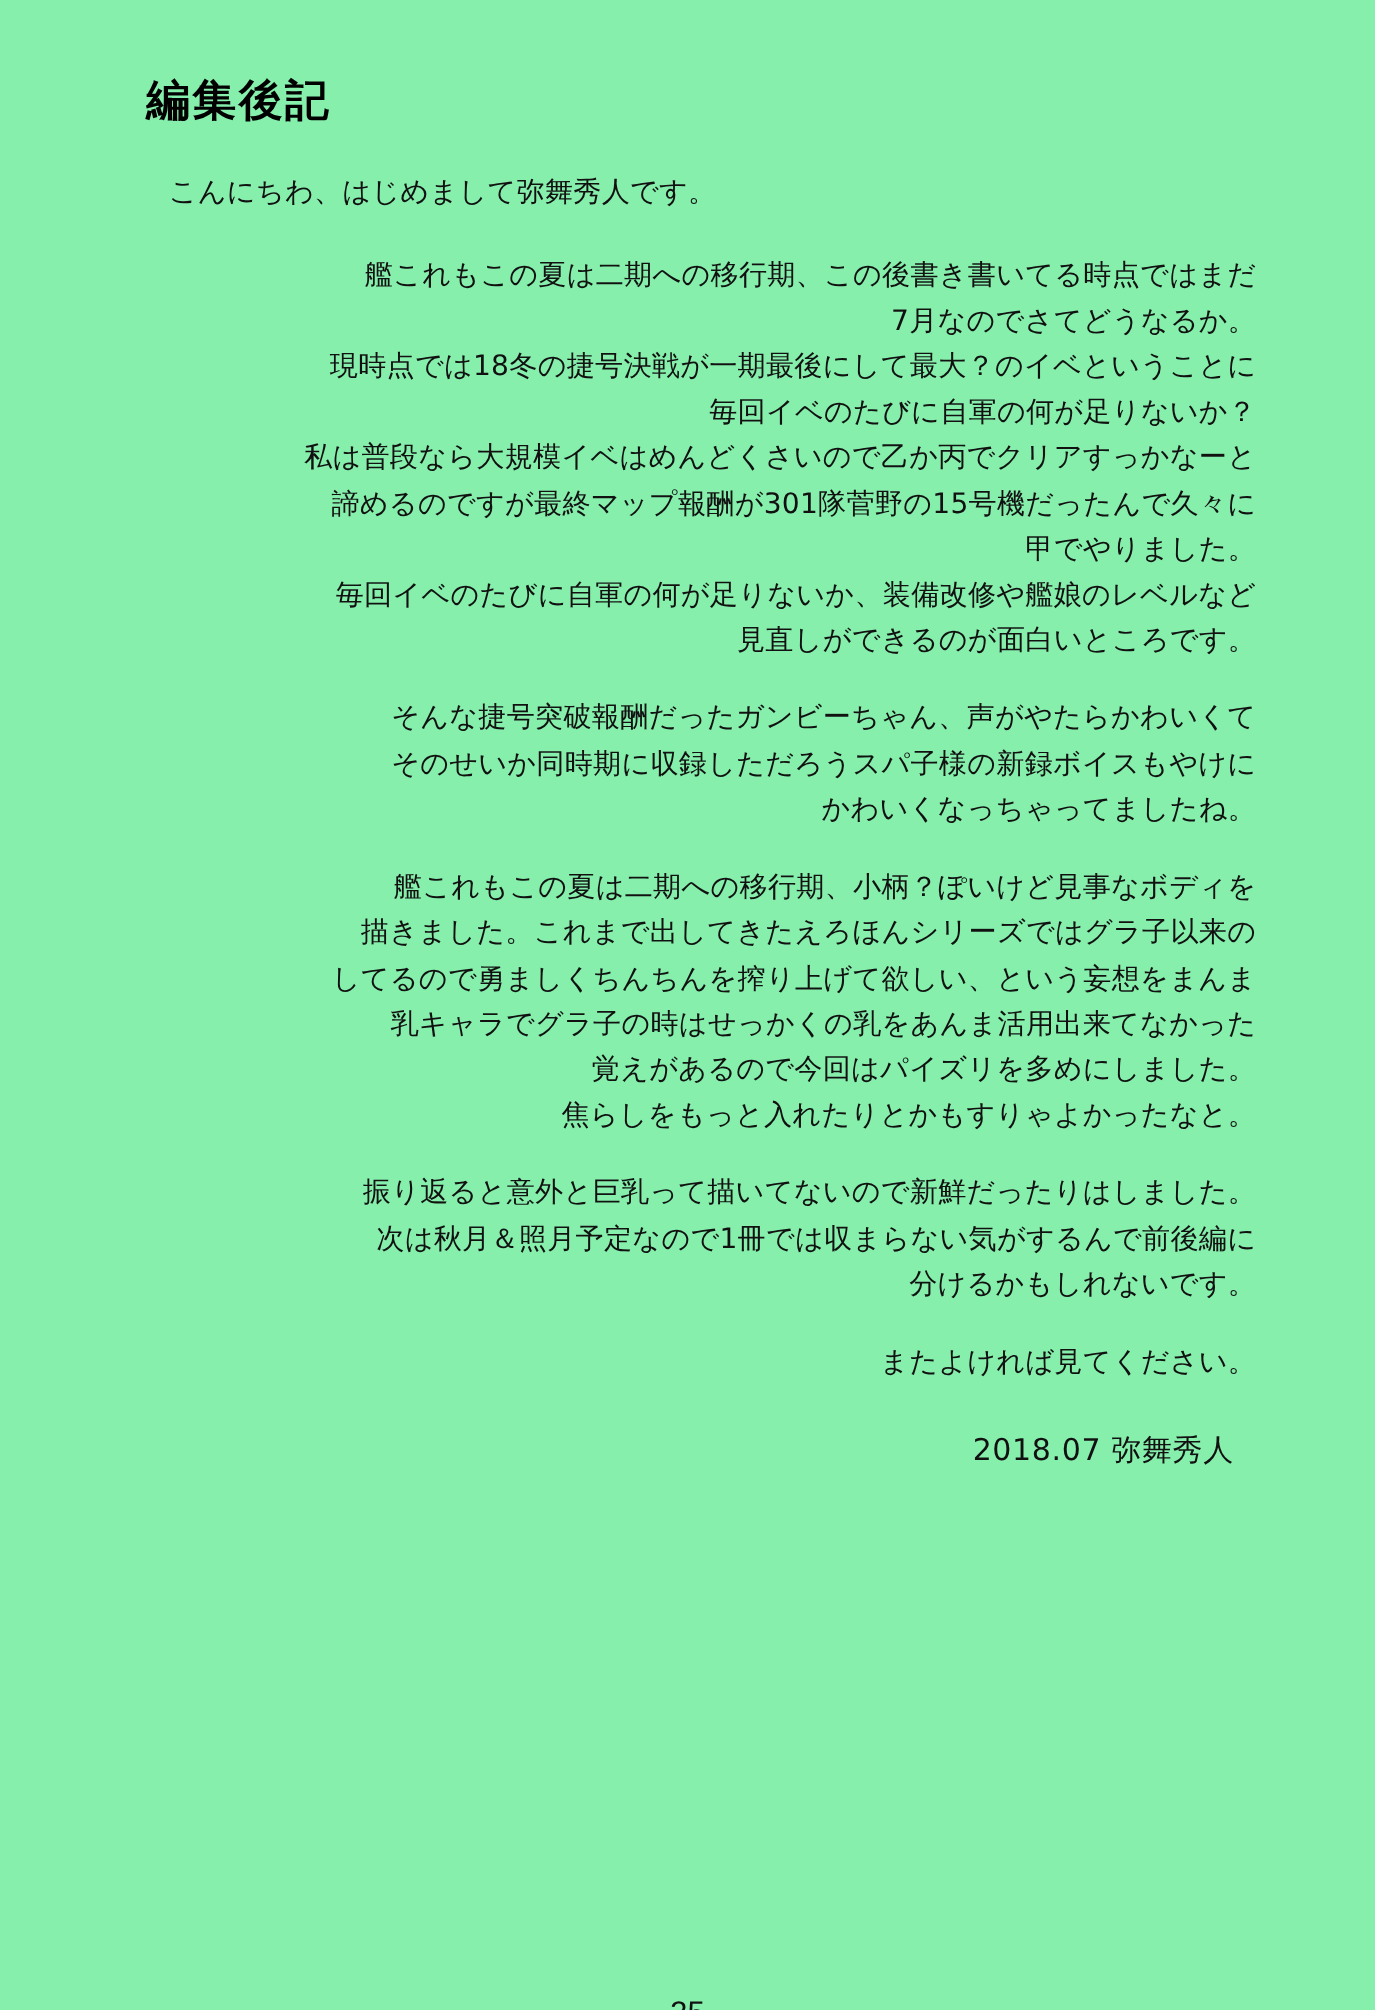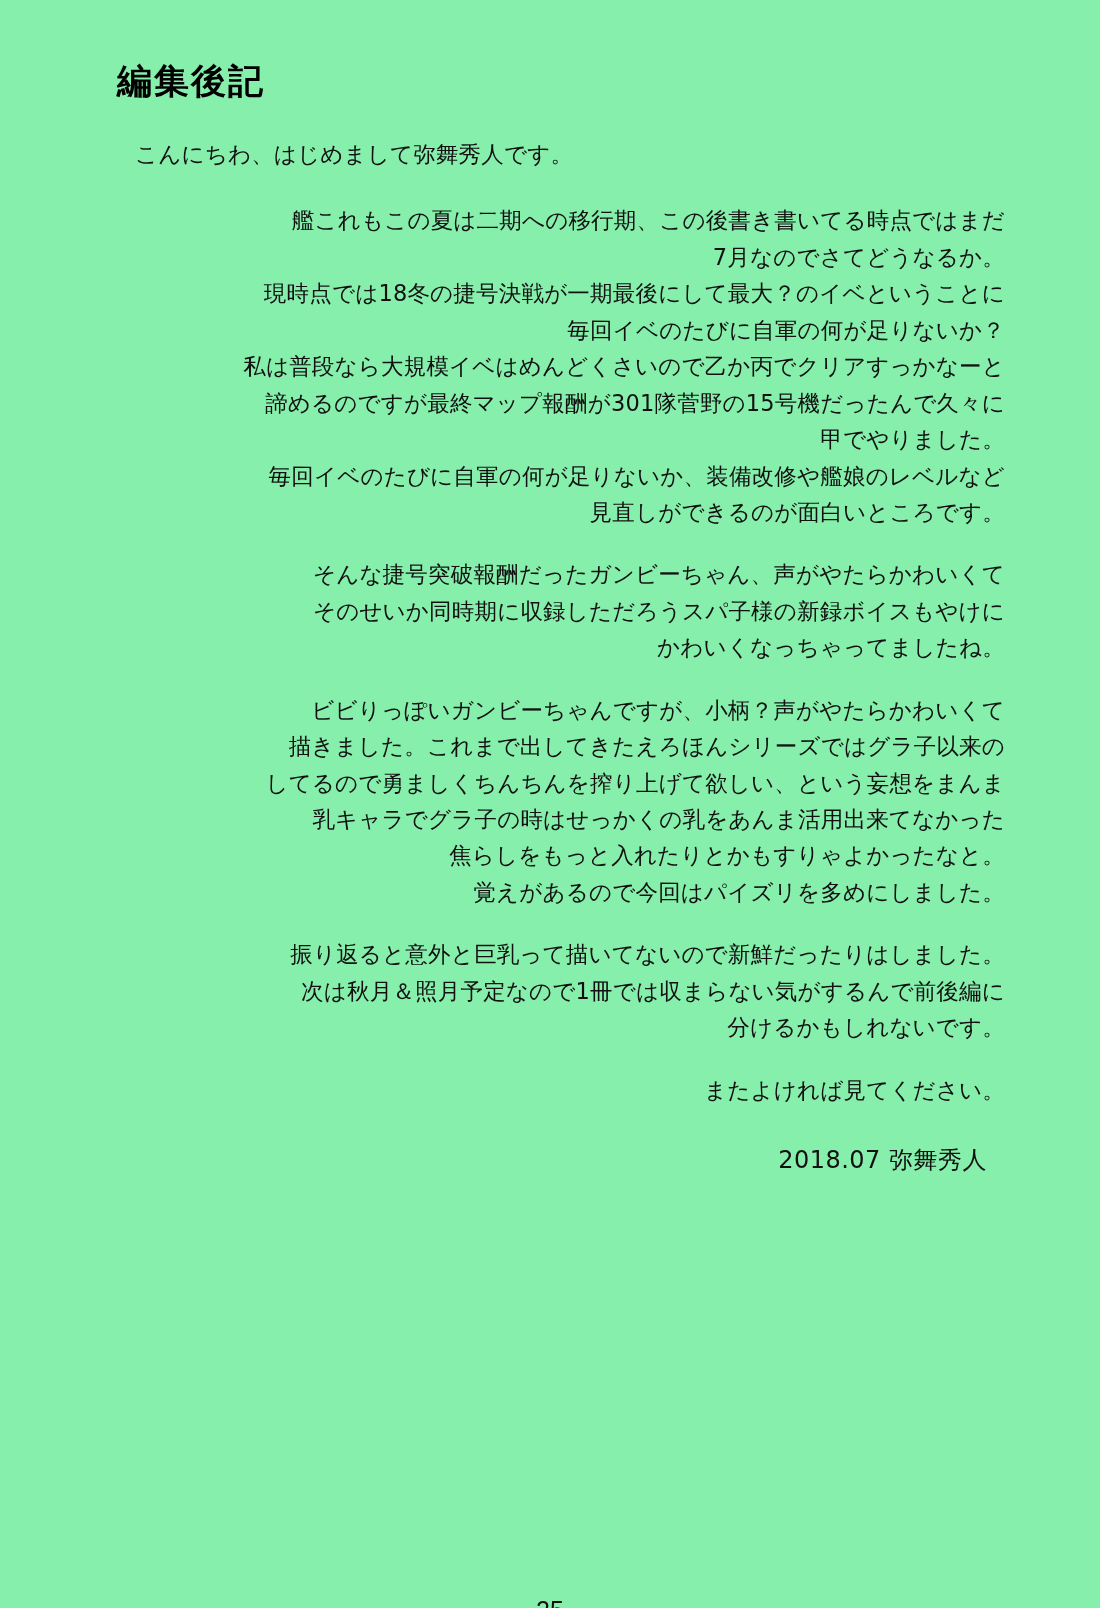--- a/index.html
+++ b/index.html
@@ -90,26 +90,26 @@
       <span class="line">見直しができるのが面白いところです。</span>
     </p>
 
     <p class="para">
       <span class="line">そんな捷号突破報酬だったガンビーちゃん、声がやたらかわいくて</span>
       <span class="line">そのせいか同時期に収録しただろうスパ子様の新録ボイスもやけに</span>
       <span class="line">かわいくなっちゃってましたね。</span>
     </p>
 
     <p class="para">
-      <span class="line">ビビりっぽいガンビーちゃんですが、小柄？声がやたらかわいくて</span>
+      <span class="line">艦これもこの夏は二期への移行期、小柄？ぽいけど見事なボディを</span>
       <span class="line">描きました。これまで出してきたえろほんシリーズではグラ子以来の</span>
       <span class="line">してるので勇ましくちんちんを搾り上げて欲しい、という妄想をまんま</span>
       <span class="line">乳キャラでグラ子の時はせっかくの乳をあんま活用出来てなかった</span>
+      <span class="line">覚えがあるので今回はパイズリを多めにしました。</span>
       <span class="line">焦らしをもっと入れたりとかもすりゃよかったなと。</span>
-      <span class="line">覚えがあるので今回はパイズリを多めにしました。</span>
     </p>
 
     <p class="para">
       <span class="line">振り返ると意外と巨乳って描いてないので新鮮だったりはしました。</span>
       <span class="line">次は秋月＆照月予定なので1冊では収まらない気がするんで前後編に</span>
       <span class="line">分けるかもしれないです。</span>
     </p>
 
     <p class="para">
       <span class="line">またよければ見てください。</span>

